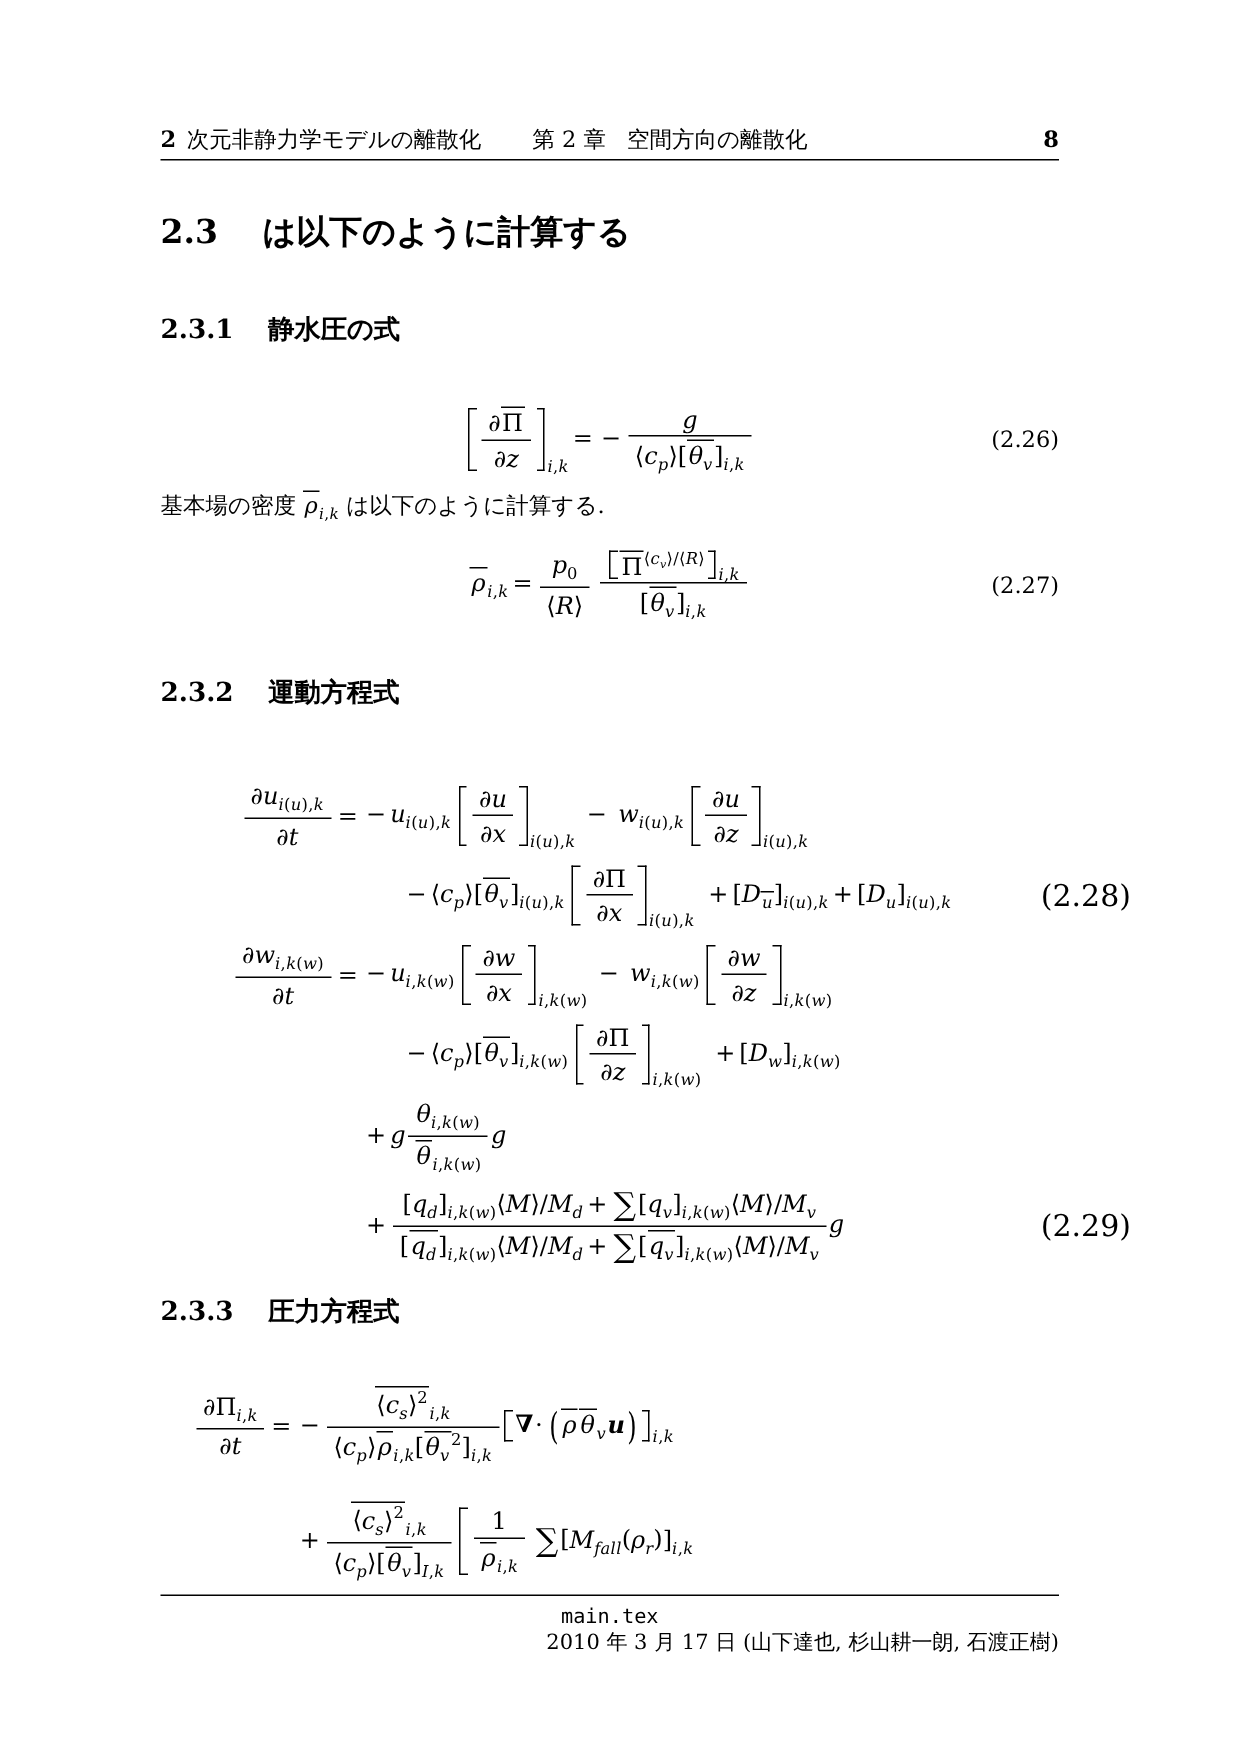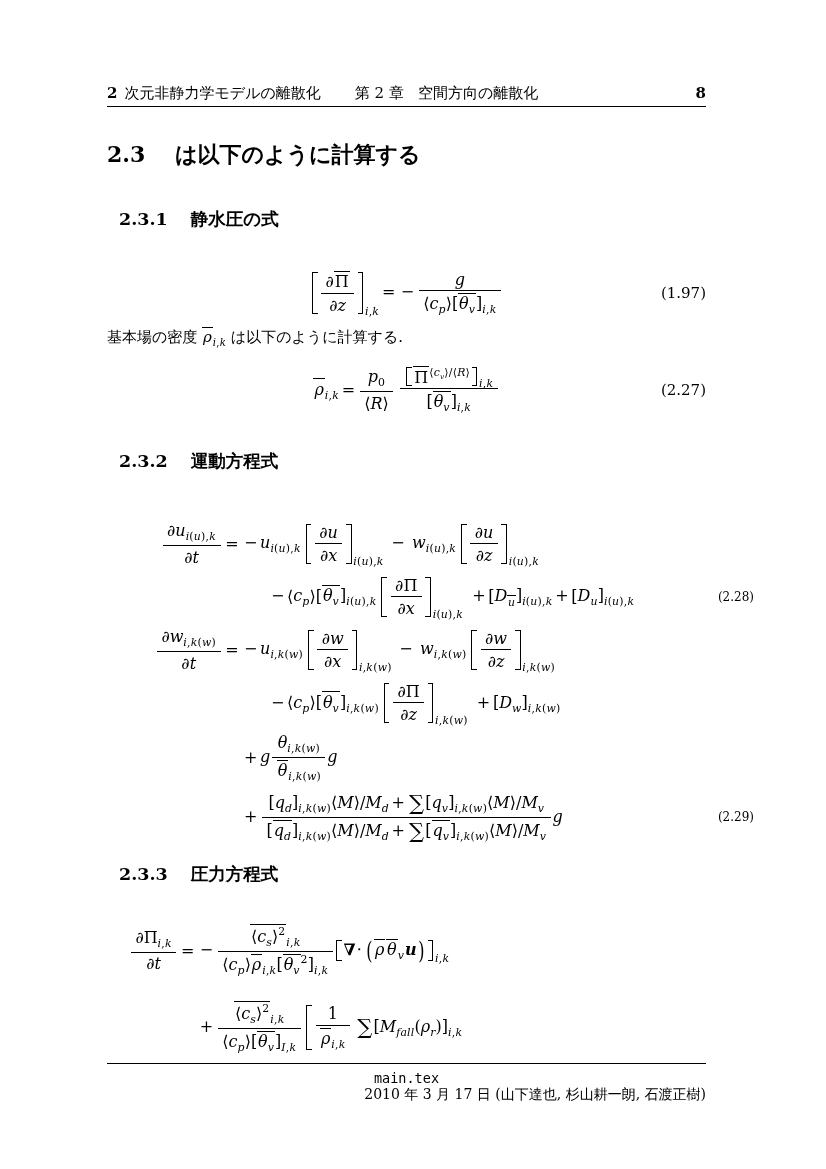--- a/index.html
+++ b/index.html
@@ -16,35 +16,35 @@
   .rule{top:106px;height:1px;background:#000;}
   .frule{top:1063px;height:1px;background:#000;}
   .ftr{top:1070px;display:flex;align-items:center;font-size:14px;flex-direction:column;}
   .ftr .fname{font-family:"DejaVu Sans Mono","Liberation Mono",monospace;font-size:13.5px;}
   .ftr .fdate{margin-left:auto;}
 
   
   .sec1{top:140px;font-size:22px;font-weight:bold;}
   .sec1 .n{margin-right:22px;}
   .sec2{font-size:17.5px;font-weight:bold;}
-  .sec2 .n{margin-right:17px;margin-left:12px;}
+  .sec2 .n{margin-right:17px;}
 
   
   .note{top:327px;font-size:15px;}
 
   
   .ceq{display:flex;align-items:center;justify-content:center;font-size:16px;}
   .eqnum{position:absolute;right:0;top:50%;transform:translateY(-50%);font-size:15px;}
   .eqgrid{display:grid;grid-template-columns:max-content max-content 1fr max-content;
           align-items:center;font-size:16px;}
   .cl{justify-self:end;display:flex;align-items:center;}
   .cm{display:flex;align-items:center;}
   .cr{justify-self:start;display:flex;}
   .cr.indent{margin-left:27px;}
-  .cn{justify-self:end;font-size:12px;}
+  .cn{justify-self:end;font-size:20px;}
 
   
   .mi{font-style:italic;}
   .op{margin:0 0.17em;}
   .cdot{margin:0 0.06em;}
   .gap{display:inline-block;}
   .mrow{display:inline;}
   .scr{display:inline;white-space:nowrap;}
   .fr{display:inline-flex;flex-direction:column;vertical-align:middle;text-align:center;margin:0 0.12em;}
   .fn{display:block;padding:0 0.28em 0.1em;}
@@ -97,21 +97,21 @@
                   <span class="fd"><span class="mrow"><span class="mi">∂</span><span class="mi">z</span></span></span>
                 </span>
               </span>
               <span class="br2"></span>
             </span>
             <span class="ts"><span class="mi">i</span><span class="mr">,</span><span class="mi">k</span></span>
           </span><span class="mr op">=</span><span class="mr op">−</span><span class="fr">
             <span class="fn"><span class="mi">g</span></span>
             <span class="fd"><span class="mrow"><span class="mr">⟨</span><span class="scr"><span class="mi">c</span><span class="sb"><span class="mi">p</span></span></span><span class="mr">⟩</span><span class="mr">[</span><span class="ov"><span class="scr"><span class="mi">θ</span><span class="sb"><span class="mi">v</span></span></span></span><span class="scr"><span class="mr">]</span><span class="sb"><span class="mi">i</span><span class="mr">,</span><span class="mi">k</span></span></span></span></span>
           </span></span></span>
-    <span class="eqnum">(1.97)</span>
+    <span class="eqnum">(2.26)</span>
   </div>
 
   <div class="abs note">
     <span>基本場の密度 </span><span style="font-size:15px"><span class="scr"><span class="ov"><span class="mi">ρ</span></span><span class="sb"><span class="mi">i</span><span class="mr">,</span><span class="mi">k</span></span></span></span><span> は以下のように計算する.</span>
   </div>
 
   <div class="abs ceq" style="top:360px;height:60px">
     <span><span class="mrow"><span class="scr"><span class="ov"><span class="mi">ρ</span></span><span class="sb"><span class="mi">i</span><span class="mr">,</span><span class="mi">k</span></span></span><span class="mr op">=</span><span class="fr">
             <span class="fn"><span class="scr"><span class="mi">p</span><span class="sb"><span class="mr">0</span></span></span></span>
             <span class="fd"><span class="mr">⟨</span><span class="mi">R</span><span class="mr">⟩</span></span>

